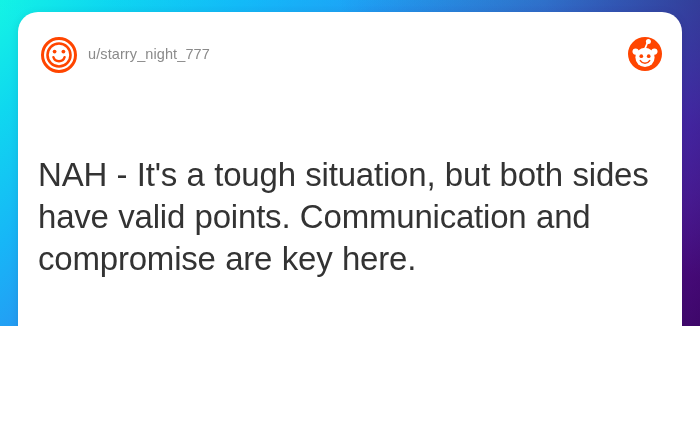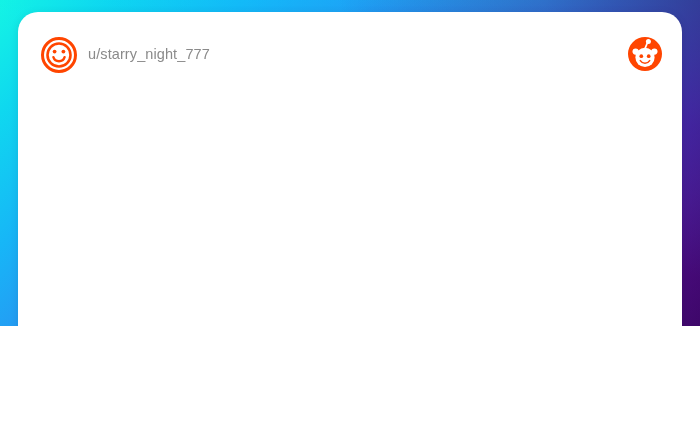--- a/index.html
+++ b/index.html
@@ -145,15 +145,16 @@
           <path d="M17 11.6 L19.6 5.2" stroke="#ffffff" stroke-width="1.7" fill="none" stroke-linecap="round"></path>
           <circle cx="20.4" cy="4.4" r="2.5" fill="#ffffff"></circle>
           <circle cx="13.3" cy="19.2" r="1.85" fill="#ff4500"></circle>
           <circle cx="20.7" cy="19.2" r="1.85" fill="#ff4500"></circle>
           <path d="M12.3 23.6 a5.6 5.6 0 0 0 9.4 0" fill="none" stroke="#ff4500" stroke-width="1.5" stroke-linecap="round"></path>
         </svg>
       </div>
 
     </div>
 
+    <div id="body-text">NAH - It's a tough situation, but both sides have valid points. Communication and compromise are key here.</div>
 
   </div>
 </div>
 
 </body></html>

